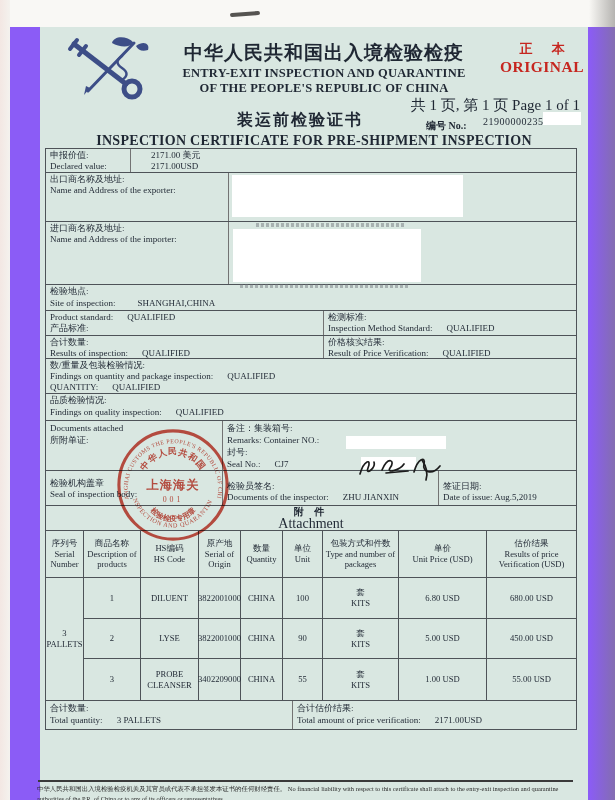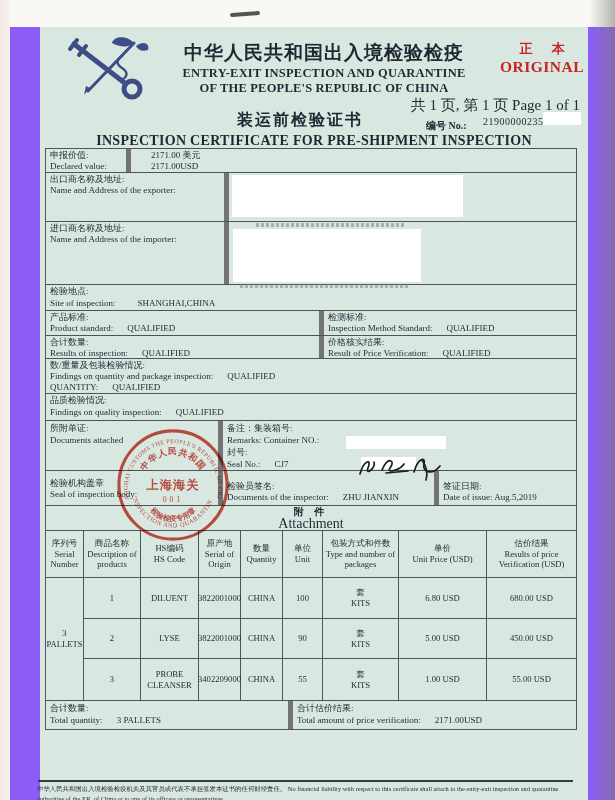--- a/index.html
+++ b/index.html
@@ -25,21 +25,21 @@
   .title-cn{position:absolute;left:150px;top:83px;width:220px;text-align:center;
             font-family:"Liberation Sans","DejaVu Sans",sans-serif;font-weight:bold;font-size:16px;letter-spacing:2px;white-space:nowrap;}
   .no-label{position:absolute;left:386px;top:92px;font-size:10px;font-weight:bold;white-space:nowrap;}
   .no-value{position:absolute;left:443px;top:89px;font-size:10px;letter-spacing:.5px;white-space:nowrap;}
   .title-en{position:absolute;left:0;top:106px;width:548px;text-align:center;font-weight:bold;font-size:14px;letter-spacing:.3px;white-space:nowrap;}
   
   .main-table{position:absolute;left:5px;top:121px;width:532px;border:1px solid #4e5358;box-sizing:border-box;}
   .row{display:flex;border-bottom:1px solid #4e5358;box-sizing:border-box;font-size:9px;line-height:11px;}
   .row:last-child{border-bottom:none;}
   .cell{box-sizing:border-box;padding:1px 0 0 4px;}
-  .cell.vline{border-right:5px solid #737373;}
+  .cell.vline{border-right:1px solid #737373;}
   .ln{white-space:nowrap;}
   .val{margin-left:14px;}
   .val2{margin-left:22px;}
   
   .items-grid{display:grid;grid-template-columns:38px 57px 58px 42px 42px 40px 76px 88px 1fr;box-sizing:border-box;}
   .g{box-sizing:border-box;border-right:1px solid #4e5358;border-bottom:1px solid #4e5358;
      display:flex;flex-direction:column;align-items:center;justify-content:center;text-align:center;
      font-size:8.6px;line-height:10.6px;padding:1px;}
   .g.lastcol{border-right:none;}
   .totals-row{display:flex;font-size:9px;line-height:11.5px;}
@@ -126,22 +126,22 @@
 
       <div class="row" style="height:26px;line-height:11.5px;">
         <div class="cell" style="flex:1;">
           <div class="ln">检验地点:</div>
           <div class="ln"><span>Site of inspection:</span><span class="val2">SHANGHAI,CHINA</span></div>
         </div>
       </div>
 
       <div class="row" style="height:25px;line-height:10.8px;">
         <div class="cell vline" style="width:278px;">
+          <div class="ln"><span>Product standard:</span><span class="val">QUALIFIED</span></div>
           <div class="ln">产品标准:</div>
-          <div class="ln"><span>Product standard:</span><span class="val">QUALIFIED</span></div>
         </div>
         <div class="cell" style="flex:1;">
           <div class="ln">检测标准:</div>
           <div class="ln"><span>Inspection Method Standard:</span><span class="val">QUALIFIED</span></div>
         </div>
       </div>
 
       <div class="row" style="height:23px;line-height:10.5px;">
         <div class="cell vline" style="width:278px;">
           <div class="ln">合计数量:</div>
@@ -163,22 +163,22 @@
 
       <div class="row" style="height:27px;line-height:11.5px;">
         <div class="cell" style="flex:1;">
           <div class="ln">品质检验情况:</div>
           <div class="ln"><span>Findings on quality inspection:</span><span class="val">QUALIFIED</span></div>
         </div>
       </div>
 
       <div class="row" style="height:50px;line-height:12px;">
         <div class="cell vline" style="width:177px;">
+          <div class="ln">Documents attached</div>
           <div class="ln">所附单证:</div>
-          <div class="ln">Documents attached</div>
         </div>
         <div class="cell" style="flex:1;">
           <div class="ln">备注：集装箱号:</div>
           <div class="ln">Remarks: Container NO.:</div>
           <div class="ln">封号:</div>
           <div class="ln"><span>Seal No.:</span><span class="val">CJ7</span></div>
         </div>
       </div>
 
       <div class="row" style="height:35px;">

